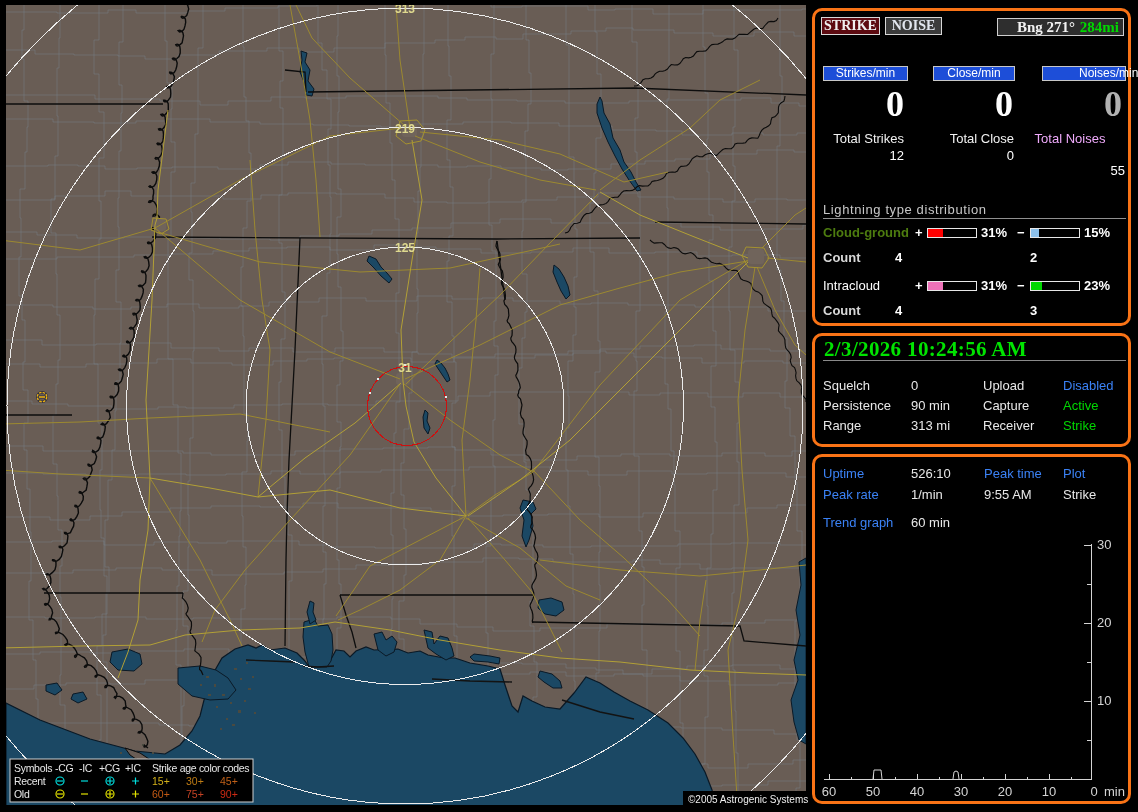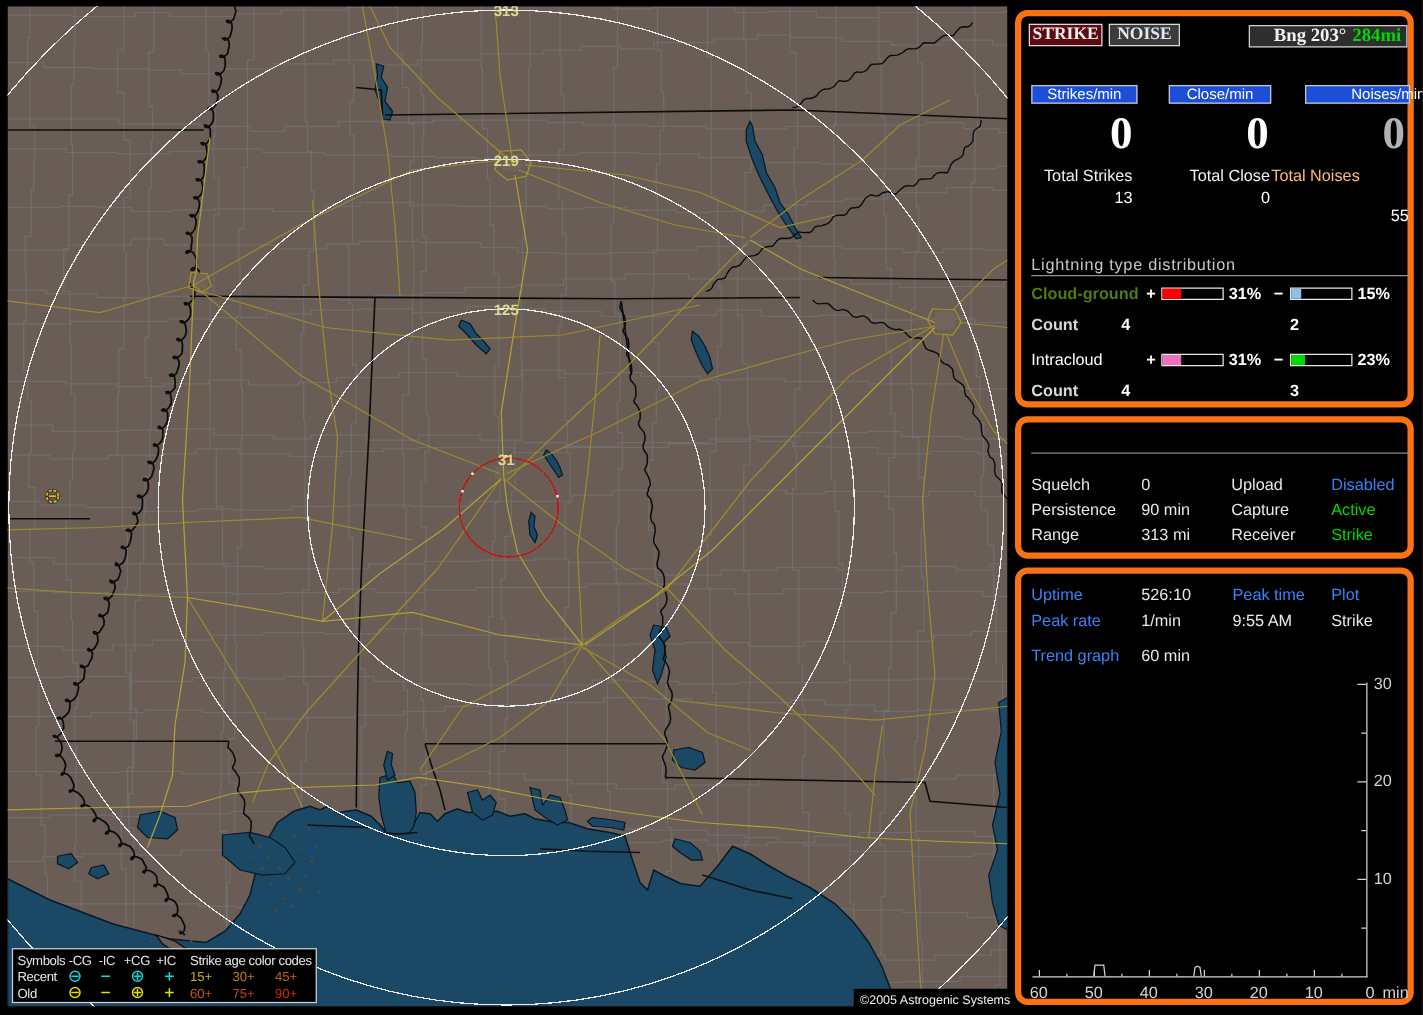--- a/index.html
+++ b/index.html
@@ -1,19 +1,19 @@
 <!DOCTYPE html>
 <html><head><meta charset="utf-8">
 <style>
 * { margin:0; padding:0; box-sizing:border-box; }
 html,body { width:1138px; height:812px; background:#000; position:relative; overflow:hidden;
        font-family:"Liberation Sans", sans-serif; }
 .abs { position:absolute; }
 .panel { position:absolute; left:812px; width:319px; background:#000;
-  border:5px solid #f97316; border-radius:10px; color:#e8e8e8; }
+  border:3px solid #f97316; border-radius:10px; color:#e8e8e8; }
 .gr { color:#3b82f6; }
 .grn { color:#00d800; }
 .lbl3 { background:#1d4ed8; border:1px solid #c8c8c8; color:#fff;
   font-size:12px; line-height:13px; text-align:center; }
 </style></head>
 <body>
 <svg class="abs" style="left:0;top:0" width="812" height="812" viewBox="0 0 812 812">
  <defs>
       <clipPath id="mapclip">
         <rect x="6" y="5" width="800" height="800"></rect>
@@ -233,31 +233,31 @@
   </g>
  </g>
 </svg>
 <div class="panel" style="top:8px; height:318px;">
   <div class="abs" style="left:6px;top:6px;width:59px;height:18px;background:#5c0a10;border:1px solid #d8d8d8;
     text-align:center;font-family:'Liberation Serif',serif;font-weight:bold;font-size:14px;color:#efefef;line-height:16px;">STRIKE</div>
   <div class="abs" style="left:70px;top:6px;width:57px;height:18px;background:#3c3c3c;border:1px solid #d8d8d8;
     text-align:center;font-family:'Liberation Serif',serif;font-weight:bold;font-size:14px;color:#e2e6ef;line-height:16px;">NOISE</div>
   <div class="abs" style="left:182px;top:7px;width:127px;height:18px;background:#2e2e2e;border:1px solid #cfcfcf;
     font-family:'Liberation Serif',serif;font-weight:bold;font-size:15px;line-height:16px;">
-    <span style="color:#f2f2f2;padding-left:19px;">Bng 203°</span><span class="grn" style="float:right;padding-right:4px;">284mi</span></div>
+    <span style="color:#f2f2f2;padding-left:19px;">Bng 271°</span><span class="grn" style="float:right;padding-right:4px;">284mi</span></div>
   <div class="abs lbl3" style="left:8px;top:55px;width:85px;">Strikes/min</div>
   <div class="abs lbl3" style="left:118px;top:55px;width:82px;">Close/min</div>
   <div class="abs lbl3" style="left:227px;top:55px;width:84px;padding-left:36px;">Noises/min</div>
   <div class="abs" style="left:0;top:72px;width:89px;text-align:right;font-family:'Liberation Serif',serif;font-weight:bold;font-size:36px;color:#fdfdfd;">0</div>
   <div class="abs" style="left:109px;top:72px;width:89px;text-align:right;font-family:'Liberation Serif',serif;font-weight:bold;font-size:36px;color:#fdfdfd;">0</div>
   <div class="abs" style="left:218px;top:72px;width:89px;text-align:right;font-family:'Liberation Serif',serif;font-weight:bold;font-size:36px;color:#b2b2b2;">0</div>
   <div class="abs" style="left:0;top:120px;width:89px;text-align:right;font-size:13px;color:#f2f2f2;">Total Strikes</div>
   <div class="abs" style="left:97px;top:120px;width:102px;text-align:right;font-size:13px;color:#f2f2f2;">Total Close</div>
-  <div class="abs" style="left:200px;top:120px;width:110px;text-align:left;font-size:13px;color:#fdba74;">Total Noises</div>
-  <div class="abs" style="left:0;top:137px;width:89px;text-align:right;font-size:13px;color:#fff;">13</div>
+  <div class="abs" style="left:200px;top:120px;width:110px;text-align:center;font-size:13px;color:#f0abfc;">Total Noises</div>
+  <div class="abs" style="left:0;top:137px;width:89px;text-align:right;font-size:13px;color:#fff;">12</div>
   <div class="abs" style="left:97px;top:137px;width:102px;text-align:right;font-size:13px;color:#fff;">0</div>
   <div class="abs" style="left:200px;top:137px;width:110px;text-align:right;font-size:13px;color:#fff;margin-top:15px;">55</div>
   <div class="abs" style="left:8px;top:191px;font-size:13px;letter-spacing:0.6px;color:#c8c8c8;">Lightning type distribution</div>
   <div class="abs" style="left:8px;top:207px;width:303px;border-top:1px solid #909090;"></div>
   <div class="abs" style="left:8px;top:214px;font-size:13px;font-weight:bold;color:#4d7c0f;">Cloud-ground</div>
   <div class="abs" style="left:100px;top:214px;font-size:13px;font-weight:bold;color:#fff;">+</div>
   <div class="abs" style="left:112px;top:217px;width:50px;height:10px;border:1px solid #e8e8e8;background:#000;">
       <div style="width:15px;height:100%;background:#f00;"></div>
     </div>
   <div class="abs" style="left:166px;top:214px;font-size:13px;font-weight:bold;color:#fff;">31%</div>
@@ -279,20 +279,21 @@
   <div class="abs" style="left:215px;top:270px;width:50px;height:10px;border:1px solid #e8e8e8;background:#000;">
       <div style="width:11px;height:100%;background:#00d800;"></div>
     </div>
   <div class="abs" style="left:269px;top:267px;font-size:13px;font-weight:bold;color:#fff;">23%</div>
   <div class="abs" style="left:8px;top:292px;font-size:13px;font-weight:bold;color:#d8d8d8;">Count</div>
   <div class="abs" style="left:80px;top:292px;font-size:13px;font-weight:bold;color:#fff;">4</div>
   <div class="abs" style="left:215px;top:292px;font-size:13px;font-weight:bold;color:#fff;">3</div>
 </div>
 
 <div class="panel" style="top:333px; height:114px;">
+  <div class="abs" style="left:9px;top:1px;font-family:'Liberation Serif',serif;font-weight:bold;font-size:21px;letter-spacing:0.35px;color:#00e400;">2/3/2026 10:24:56 AM</div>
   <div class="abs" style="left:8px;top:24px;width:303px;border-top:1px solid #8a8a8a;"></div>
   <div class="abs" style="left:8px;top:40px;font-size:13px;color:#e8e8e8;line-height:20px;">Squelch<br>Persistence<br>Range</div>
   <div class="abs" style="left:96px;top:40px;font-size:13px;color:#e8e8e8;line-height:20px;">0<br>90 min<br>313 mi</div>
   <div class="abs" style="left:168px;top:40px;font-size:13px;color:#e8e8e8;line-height:20px;">Upload<br>Capture<br>Receiver</div>
   <div class="abs" style="left:248px;top:40px;font-size:13px;line-height:20px;"><span class="gr">Disabled</span><br><span class="grn">Active</span><br><span class="grn">Strike</span></div>
 </div>
 
 <div class="panel" style="top:454px; height:350px;">
   <div class="abs" style="left:8px;top:6px;font-size:13px;line-height:21px;"><span class="gr">Uptime</span><br><span class="gr">Peak rate</span></div>
   <div class="abs" style="left:96px;top:6px;font-size:13px;color:#e8e8e8;line-height:21px;">526:10<br>1/min</div>

